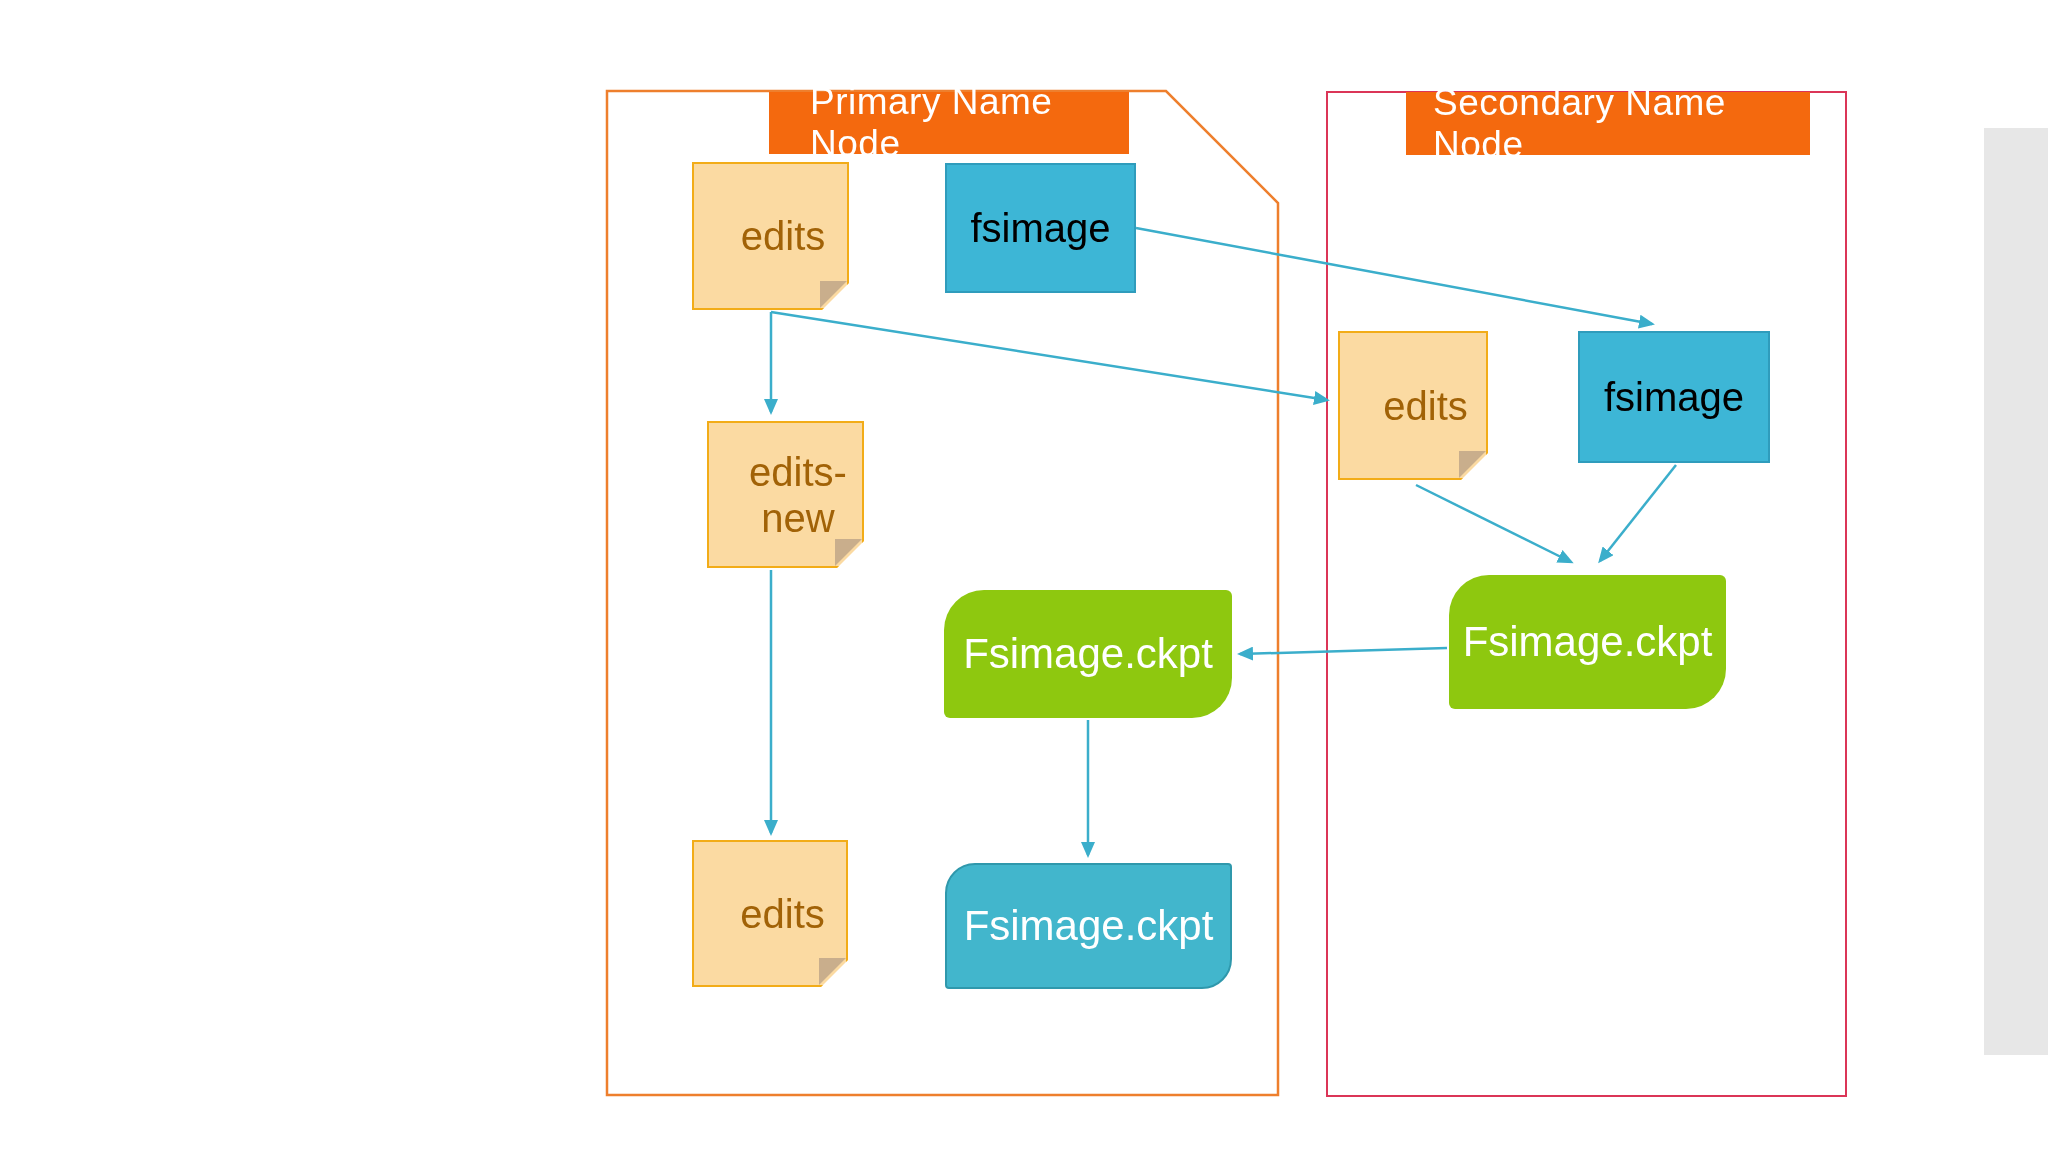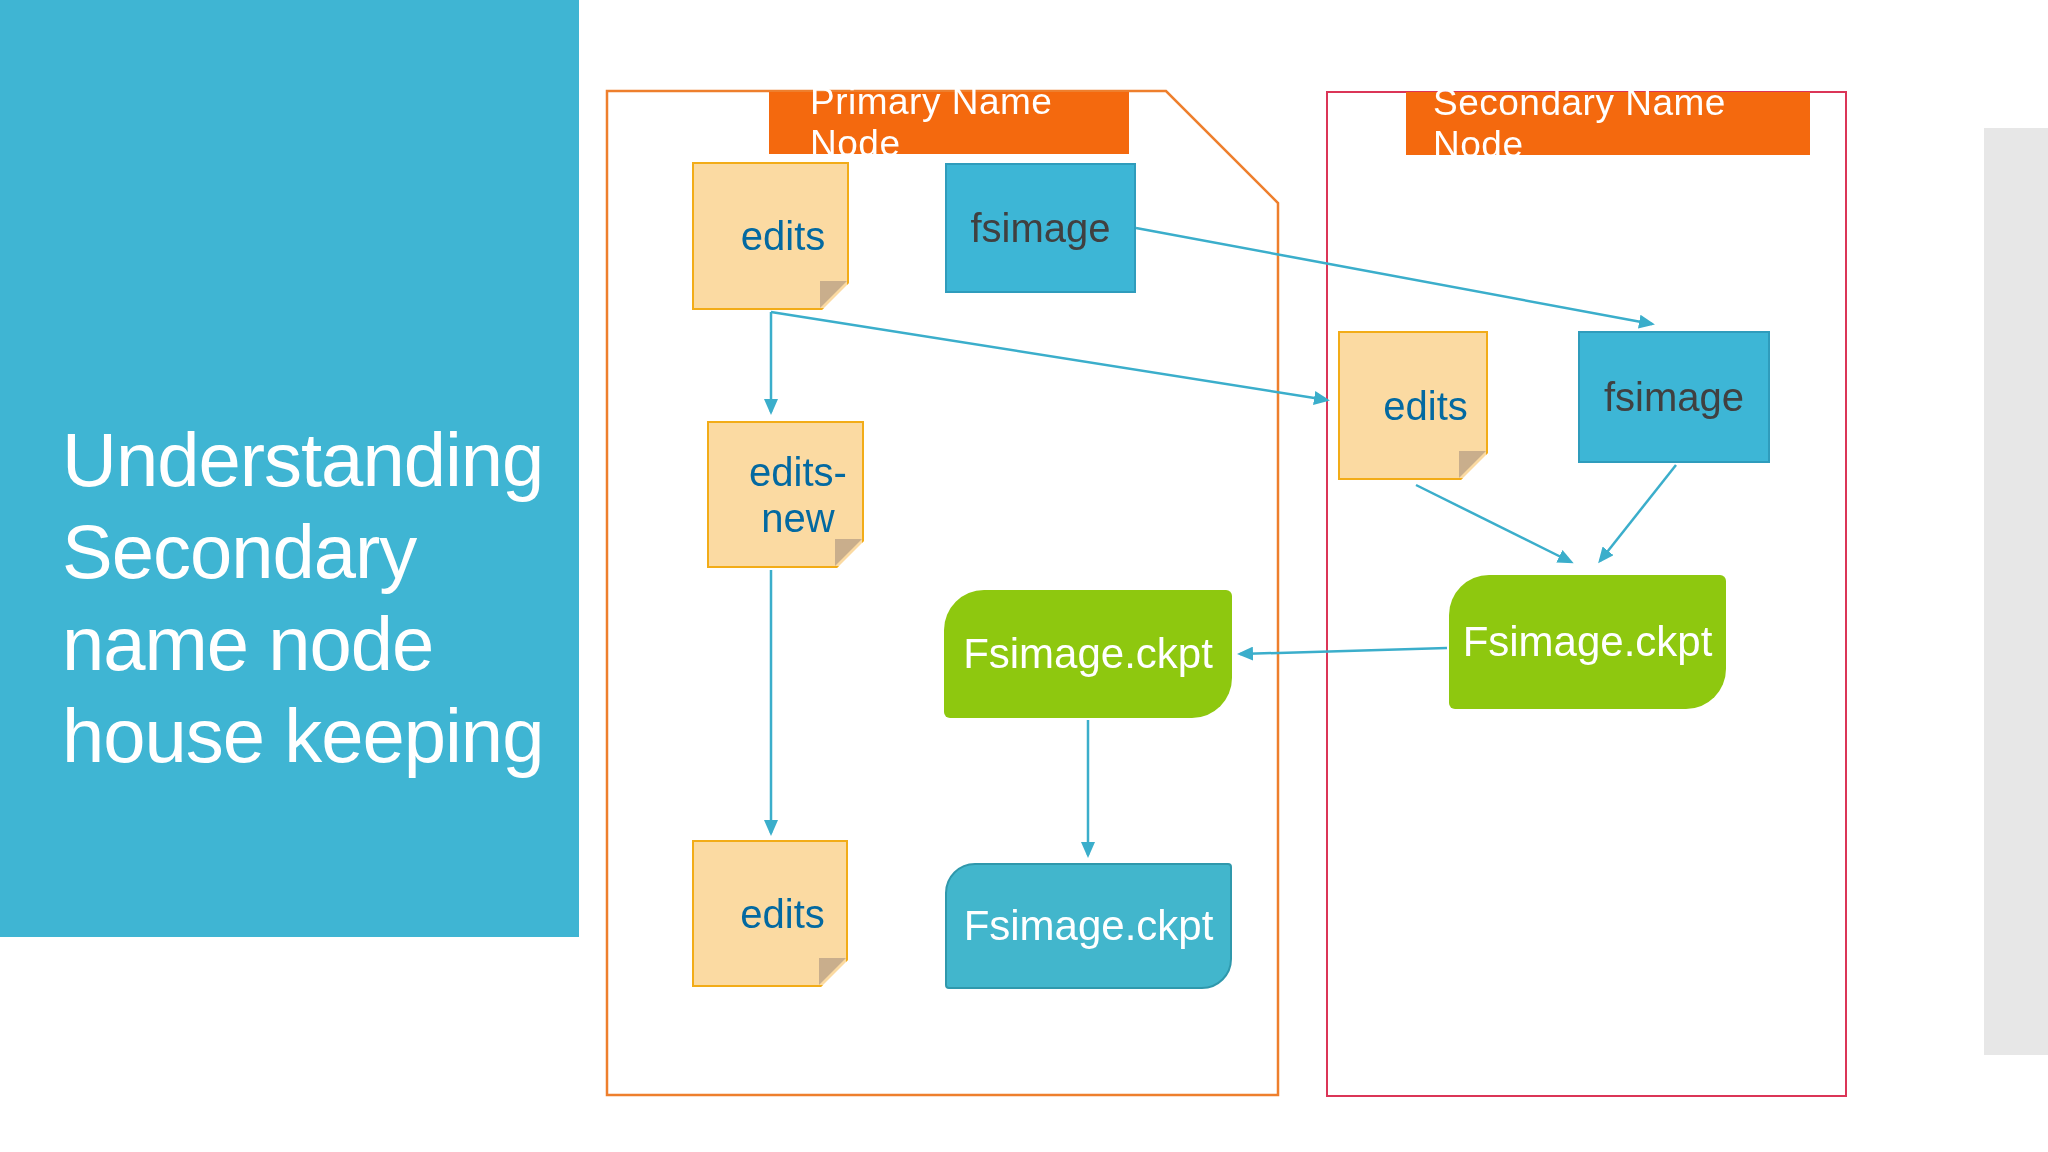--- a/index.html
+++ b/index.html
@@ -14,27 +14,27 @@
                font-size:76px;line-height:92px;letter-spacing:-1px;white-space:nowrap;}
 
   
   .hdr{display:flex;align-items:center;justify-content:center;background:#F4690E;
        color:#ffffff;font-size:37px;font-weight:300;letter-spacing:0.5px;}
 
   
   .note{background:#FBDAA2;border:2px solid #F2AC18;
         clip-path:polygon(0 0,100% 0,100% calc(100% - 27px),calc(100% - 27px) 100%,0 100%);
         display:flex;align-items:center;justify-content:center;text-align:center;
-        font-size:40px;color:#0369a1;line-height:1.15;padding-left:25px;}
+        font-size:40px;color:#a16207;line-height:1.15;padding-left:25px;}
   .fold{position:absolute;width:27px;height:27px;right:0;bottom:0;
         background:#C9AE8C;clip-path:polygon(0 0,100% 0,0 100%);}
 
   
   .bluebox{background:#3DB6D6;border:2px solid #2F9CBC;display:flex;align-items:center;
-           justify-content:center;color:#404040;font-size:40px;font-weight:300;}
+           justify-content:center;color:#000000;font-size:40px;font-weight:300;}
 
   
   .greenbox{background:#8EC80F;border:none;border-radius:40px 6px 40px 6px;
             display:flex;align-items:center;justify-content:center;color:#ffffff;
             font-size:42px;font-weight:300;}
   .blueckpt{background:#42B6CC;border:2px solid #2F98AC;border-radius:30px 4px 30px 4px;
             display:flex;align-items:center;justify-content:center;color:#ffffff;
             font-size:42px;font-weight:300;}
 
   .next-slide{left:1984px;top:128px;width:64px;height:927px;background:#E7E7E7;}
@@ -57,28 +57,20 @@
     <line x1="771" y1="312" x2="771" y2="412" stroke="#3BAECB" stroke-width="2.5" marker-end="url(#ah)"></line>
     <line x1="771" y1="312" x2="1327" y2="400" stroke="#3BAECB" stroke-width="2.5" marker-end="url(#ah)"></line>
     <line x1="1136" y1="228" x2="1652" y2="324" stroke="#3BAECB" stroke-width="2.5" marker-end="url(#ah)"></line>
     <line x1="771" y1="570" x2="771" y2="833" stroke="#3BAECB" stroke-width="2.5" marker-end="url(#ah)"></line>
     <line x1="1088" y1="720" x2="1088" y2="855" stroke="#3BAECB" stroke-width="2.5" marker-end="url(#ah)"></line>
     <line x1="1416" y1="485" x2="1571" y2="562" stroke="#3BAECB" stroke-width="2.5" marker-end="url(#ah)"></line>
     <line x1="1676" y1="465" x2="1600" y2="561" stroke="#3BAECB" stroke-width="2.5" marker-end="url(#ah)"></line>
     <line x1="1447" y1="648" x2="1240" y2="654" stroke="#3BAECB" stroke-width="2.5" marker-end="url(#ah)"></line>
   </svg>
 
-  <div class="abs title-panel">
-    <div class="slide-title">
-      <div>Understanding</div>
-      <div>Secondary</div>
-      <div>name node</div>
-      <div>house keeping</div>
-    </div>
-  </div>
 
   <div class="abs hdr" style="left:769px;top:92px;width:360px;height:62px;padding-left:41px;">
     <span>Primary Name Node</span>
   </div>
 
   <div class="abs note" style="left:692px;top:162px;width:157px;height:148px;">
     <span>edits</span>
     <span class="fold"></span>
   </div>
 

